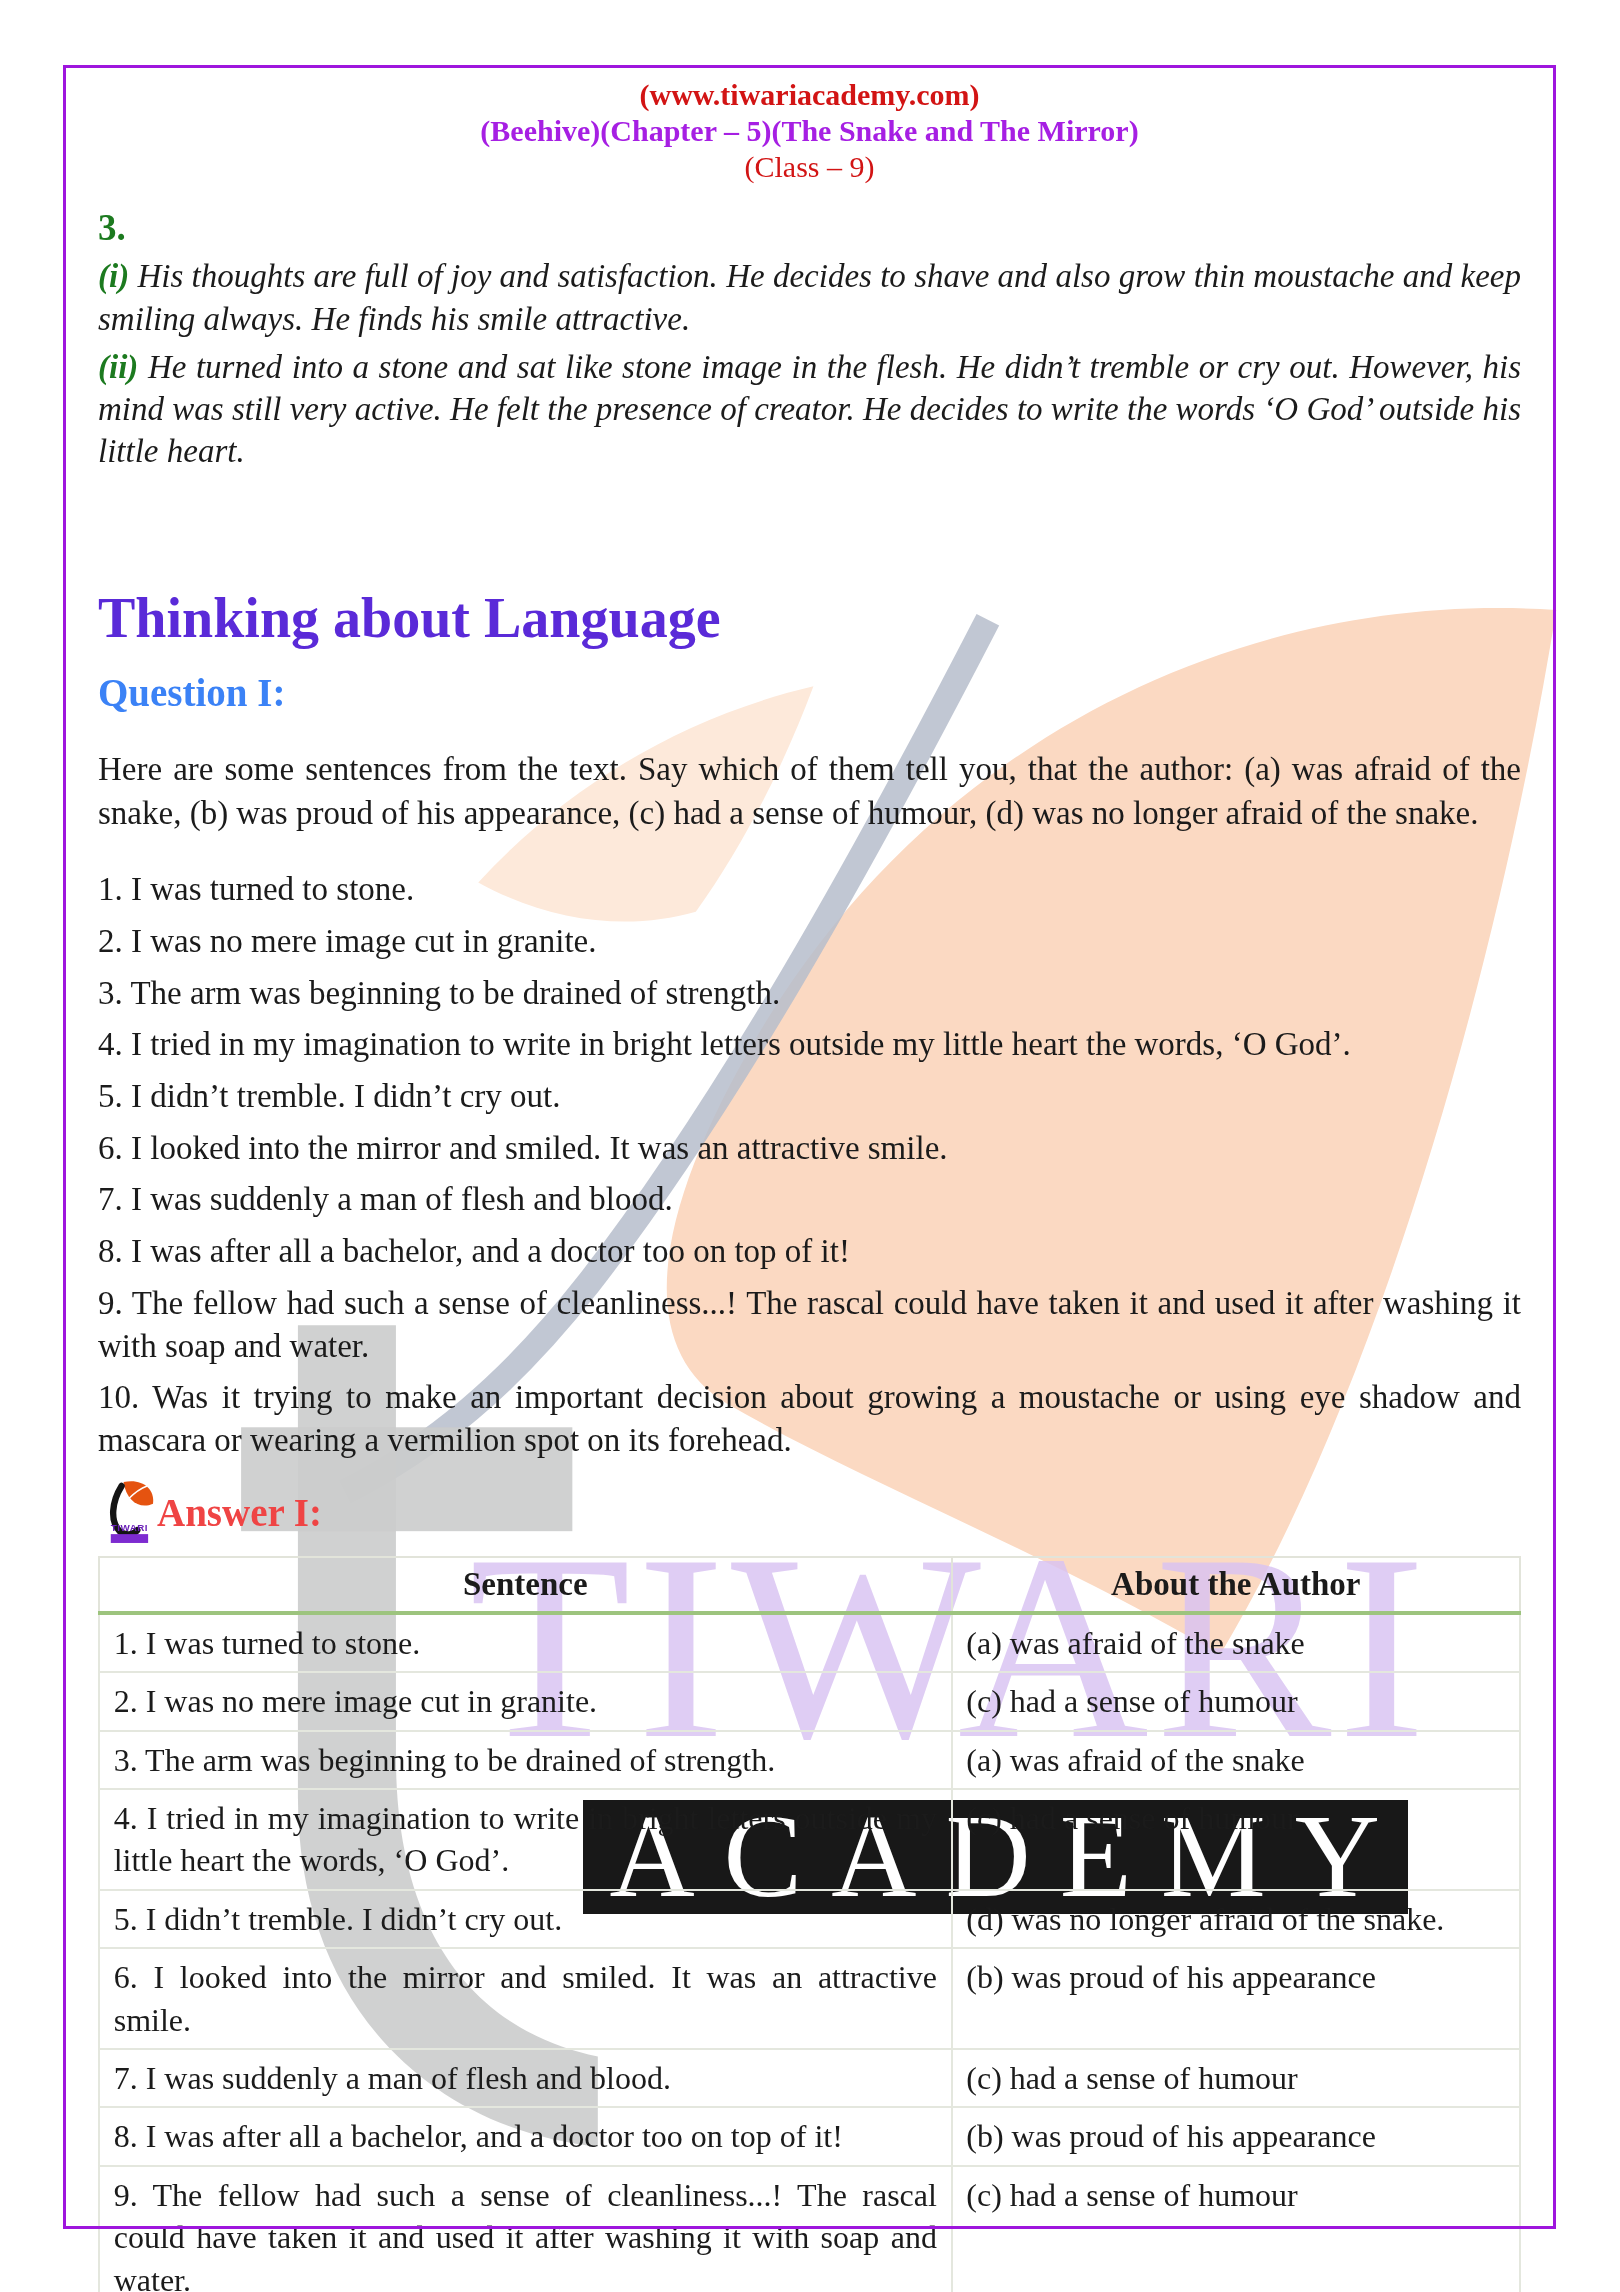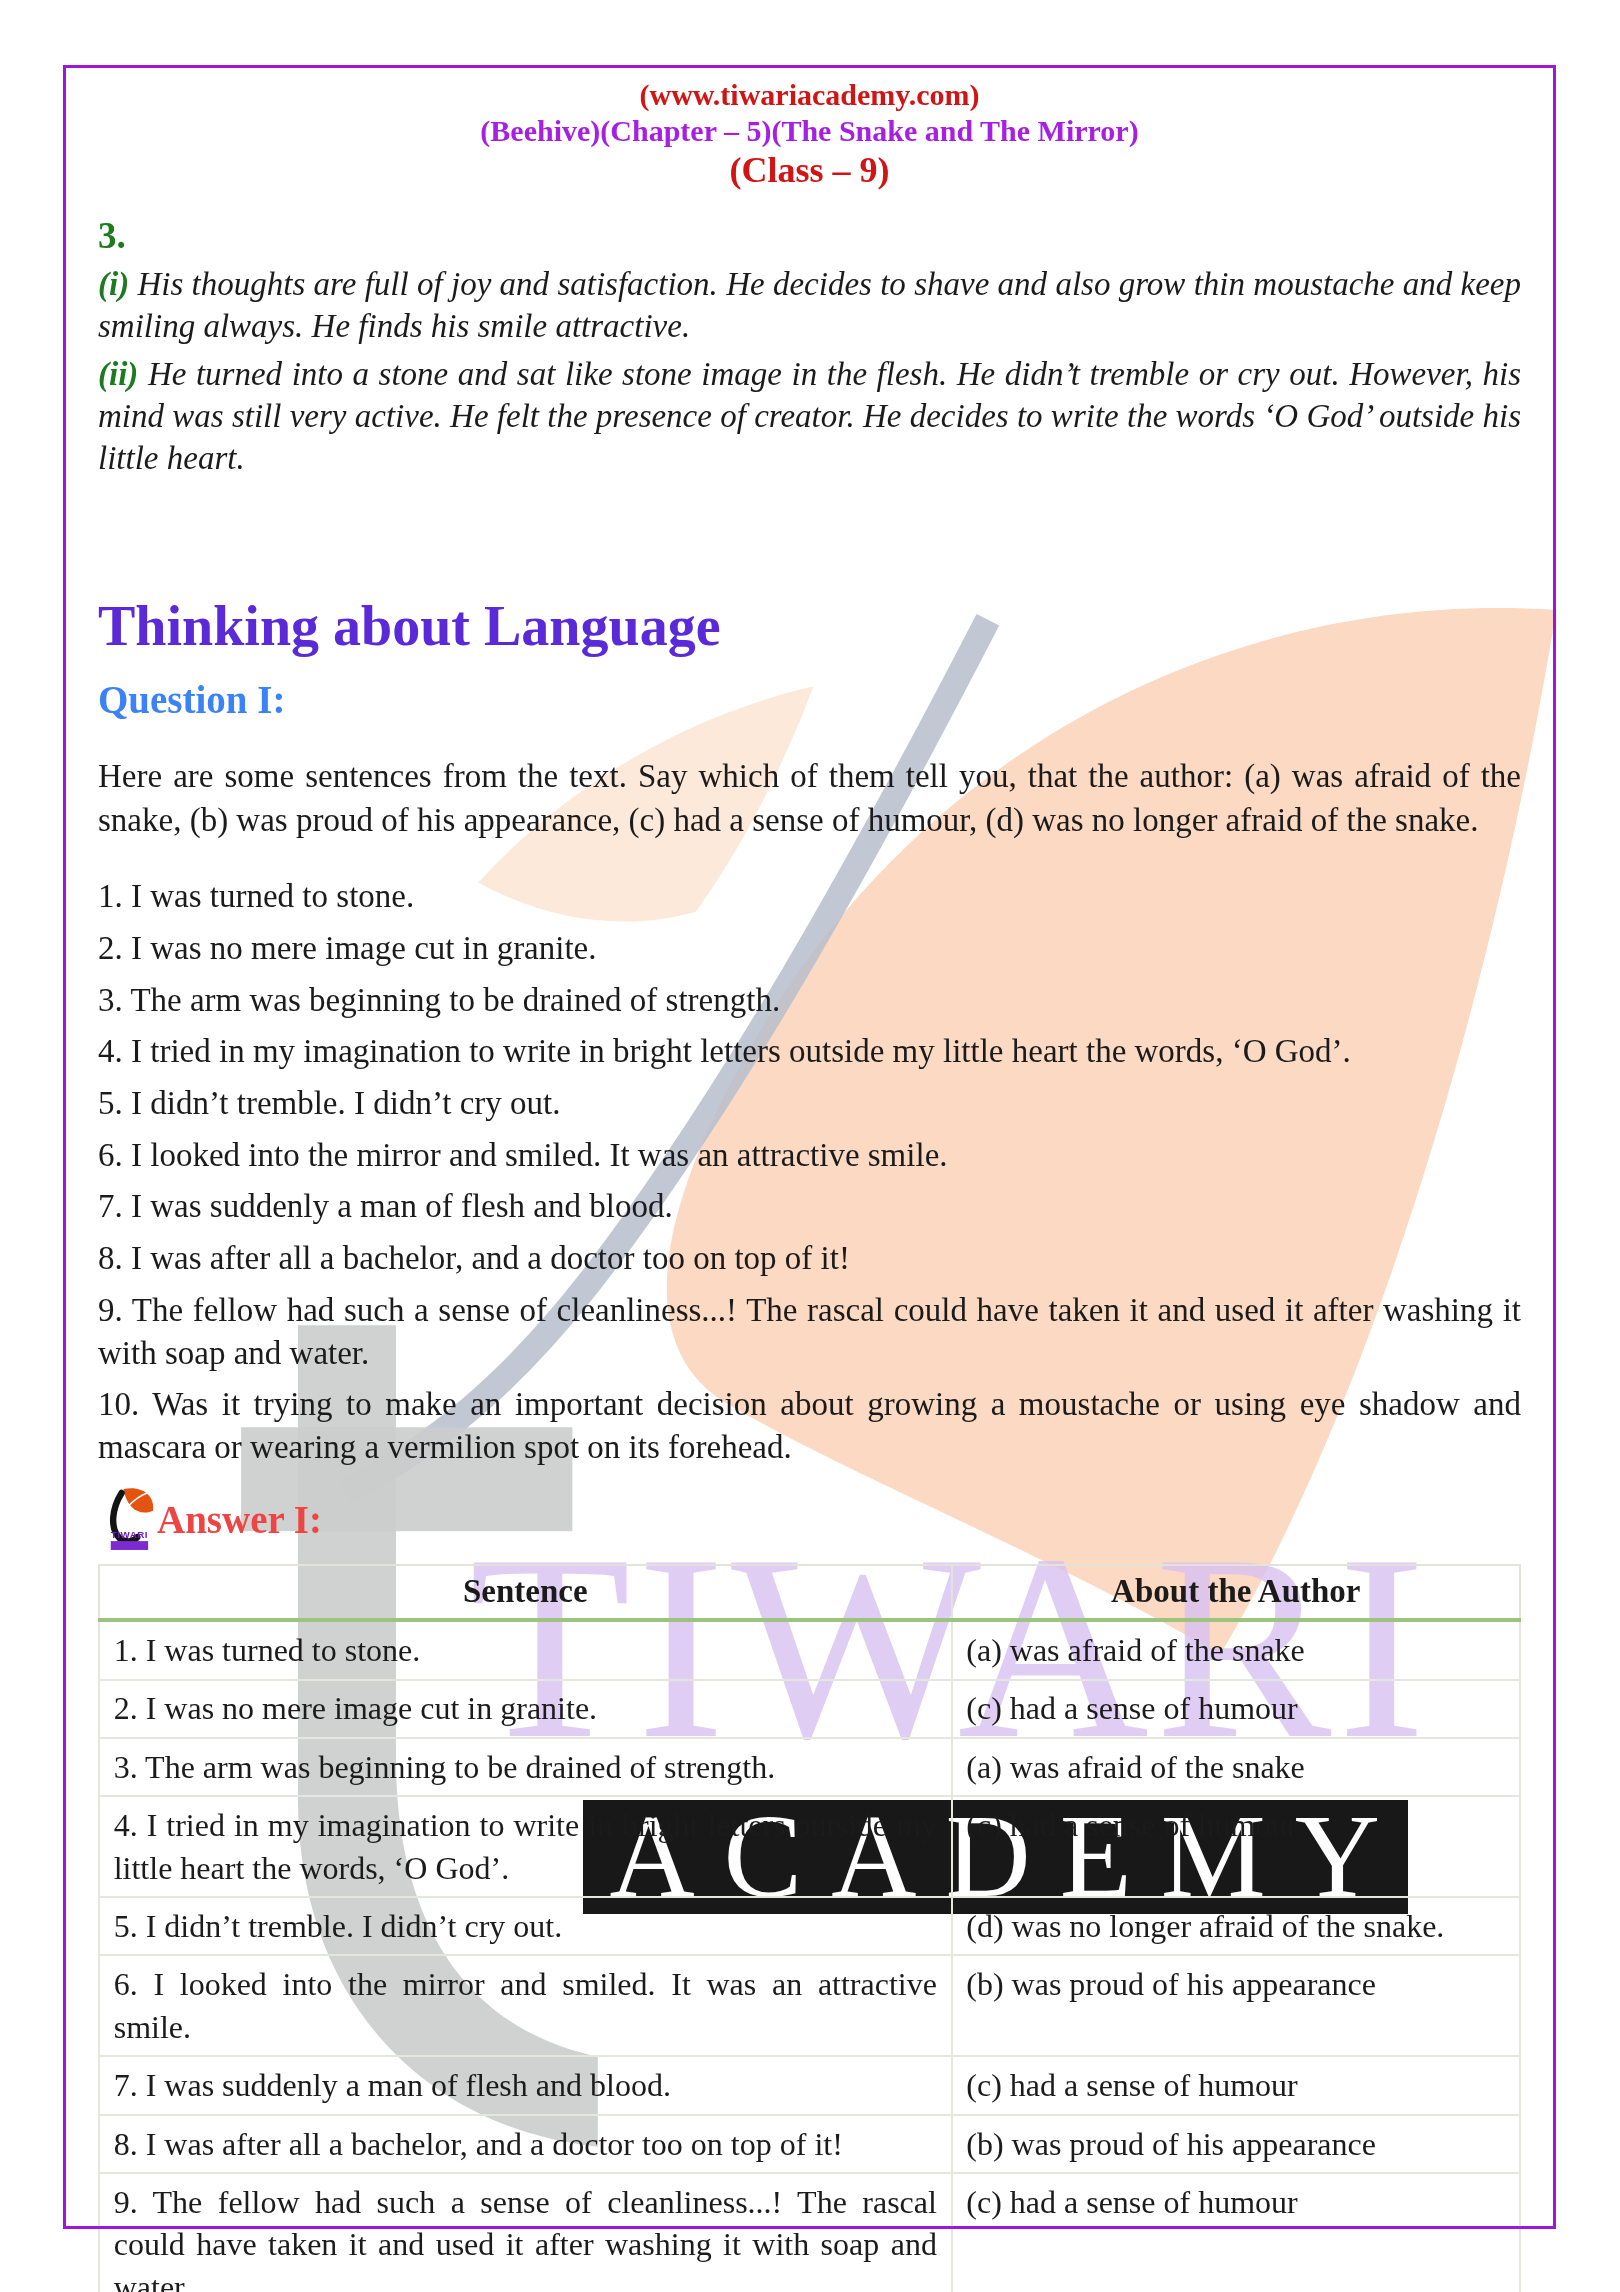--- a/index.html
+++ b/index.html
@@ -23,21 +23,21 @@
   
   .content{position:absolute;left:98px;top:73px;width:1423px;z-index:1;}
   .hdr{text-align:center;}
   .title{font-size:63px;font-weight:bold;font-style:italic;color:#c07c12;line-height:1.1;}
   @supports ((background-clip:text) or (-webkit-background-clip:text)){
     .title{background:linear-gradient(180deg,#f2a93b 10%,#8a5306 92%);
            -webkit-background-clip:text;background-clip:text;color:transparent;}
   }
   .site{font-size:30px;font-weight:bold;color:#d21414;line-height:1.2;margin-top:3.9px;}
   .chapter{font-size:30px;font-weight:bold;color:#a61fe3;line-height:1.2;}
-  .cls{font-size:36px;font-weight:bold;color:#d21414;line-height:1.2;}
+  .cls{font-size:30px;font-weight:normal;color:#d21414;line-height:1.2;}
 
   .qnum{font-size:37px;font-weight:bold;color:#1c7a1f;margin:21.6px 0 2px;}
   .para{font-size:33px;line-height:1.28;text-align:justify;margin:5.9px 0;font-style:italic;}
   .glabel{color:#1c7a1f;font-weight:bold;}
 
   .big-heading{font-size:56px;font-weight:bold;color:#5a2ad8;margin:114px 0 19.6px;}
   .qlabel{font-size:39px;font-weight:bold;color:#3b82f6;margin:13.7px 0 7.8px;}
   .intro{font-size:33px;line-height:1.32;text-align:justify;}
   .slist{margin-top:3.9px;}
   .slist .item{font-size:33px;line-height:1.3;text-align:justify;margin:8.8px 0;}

